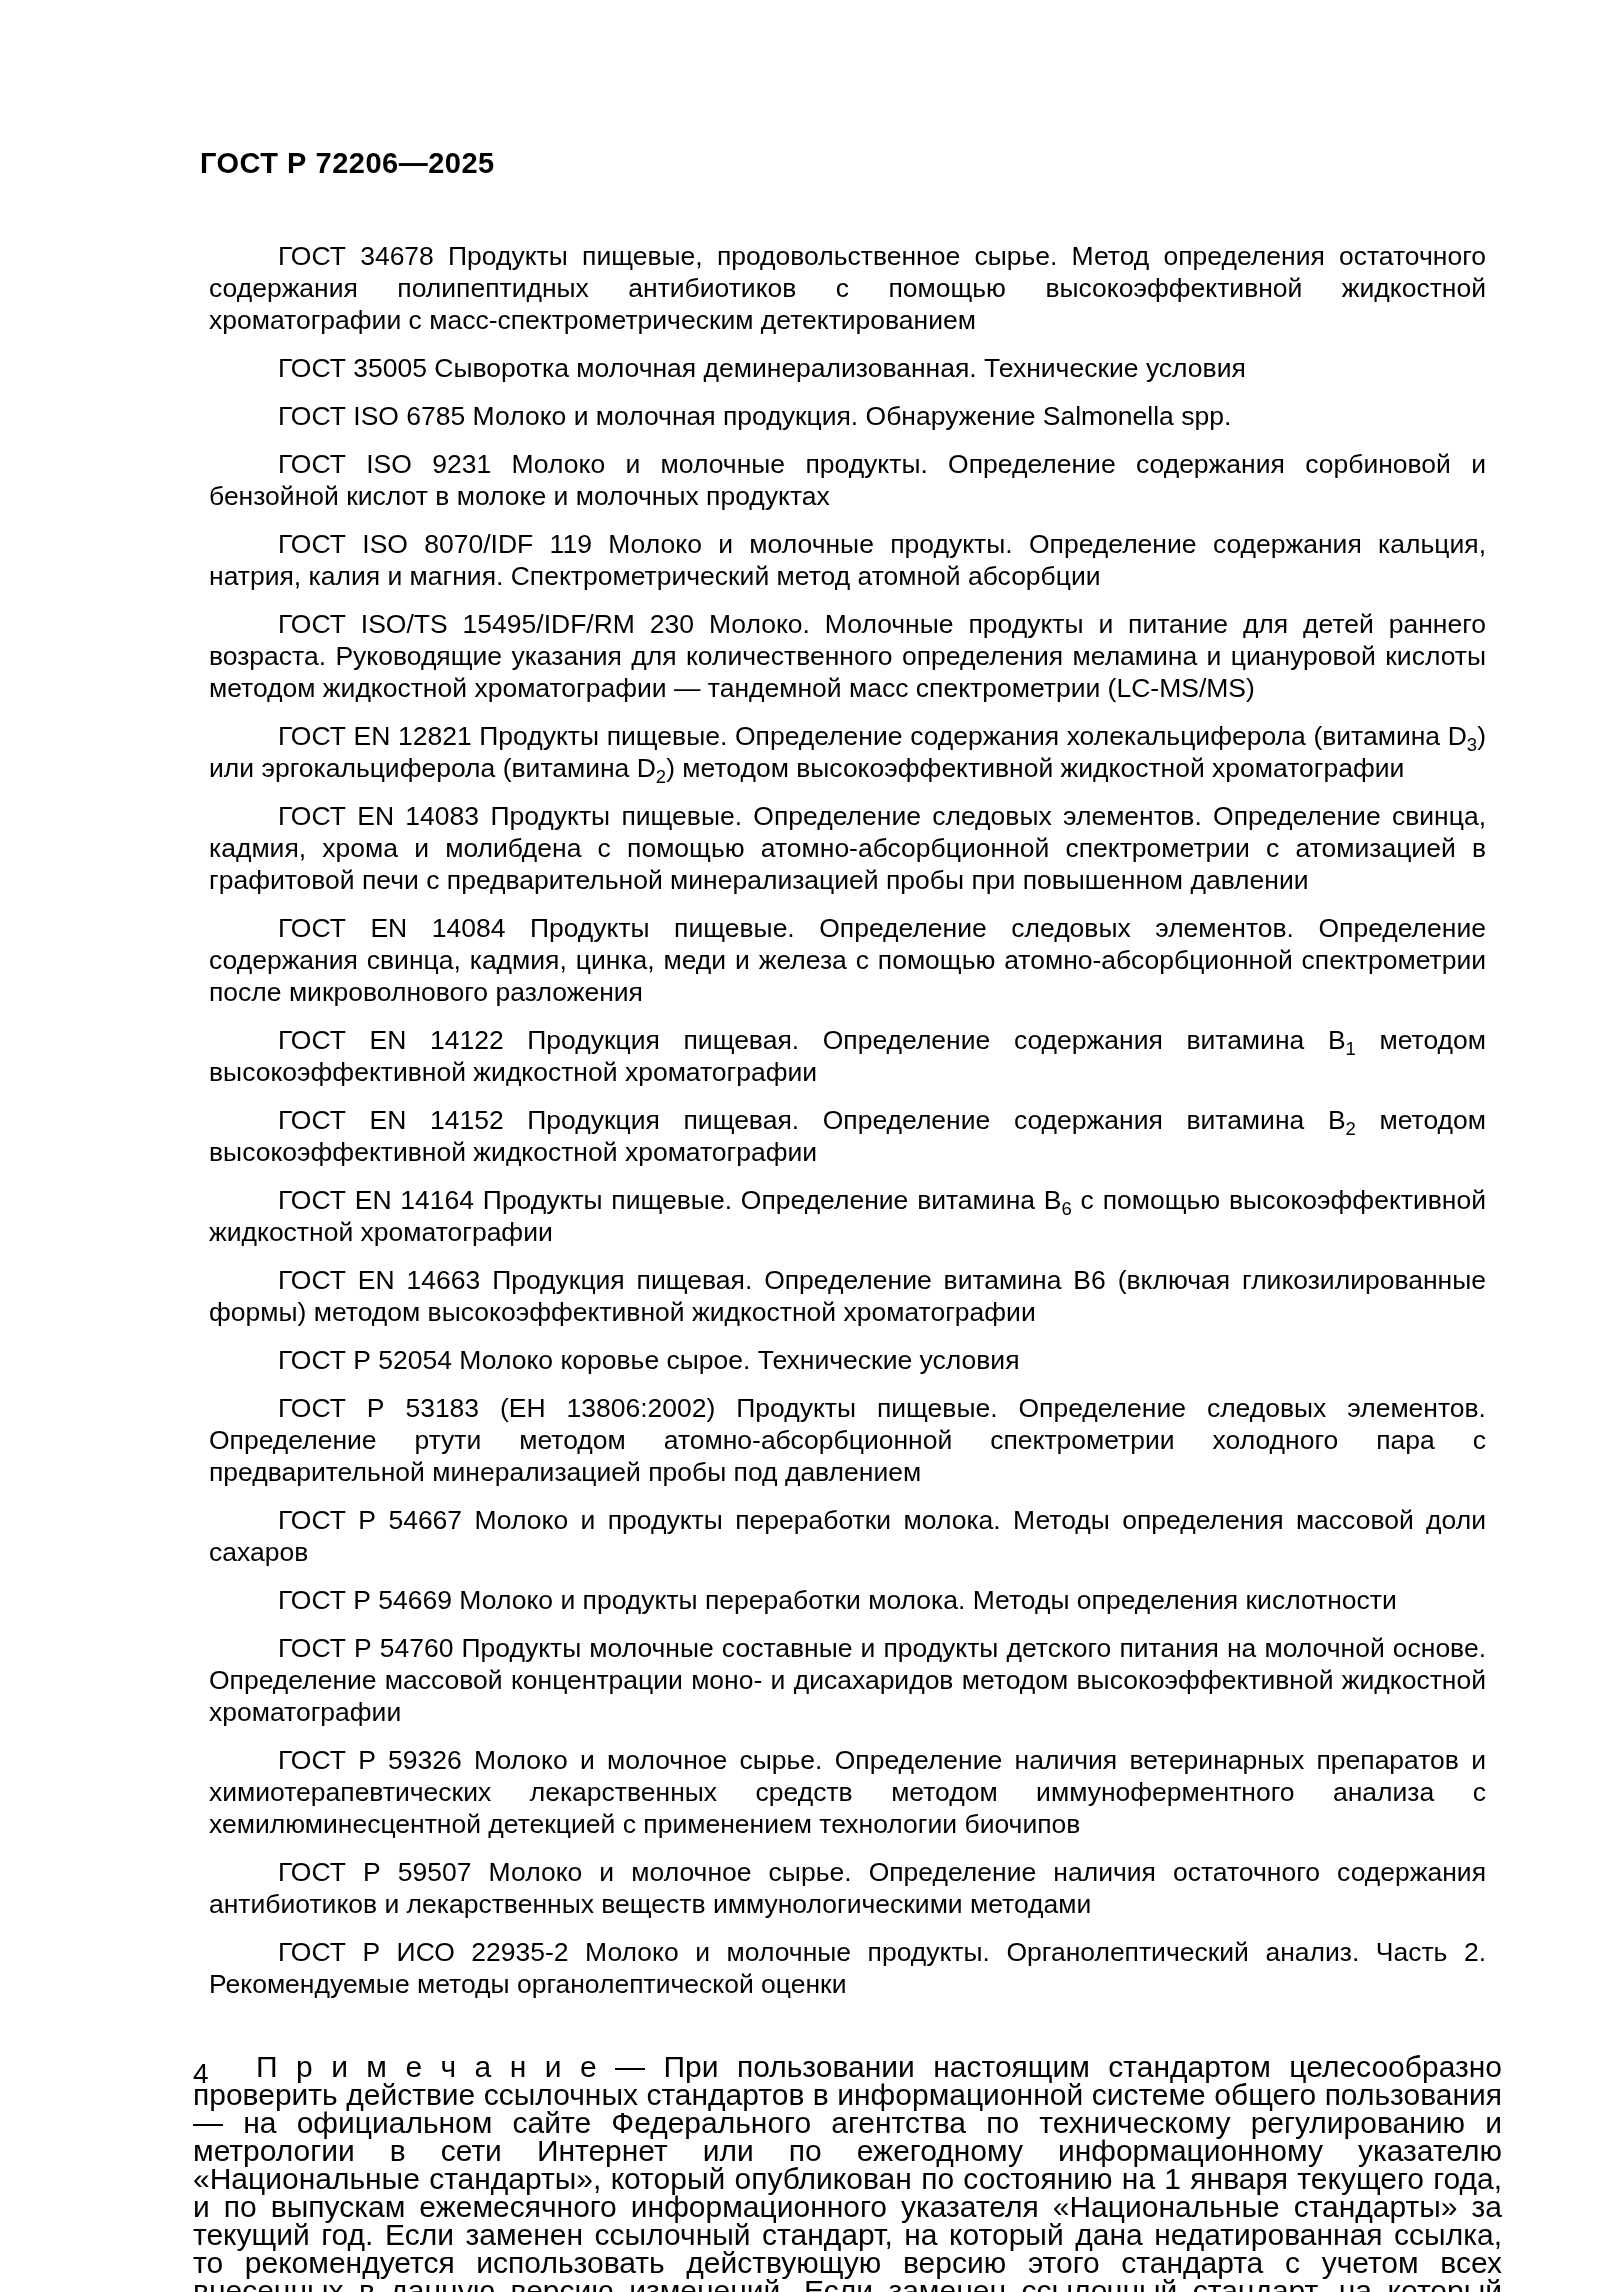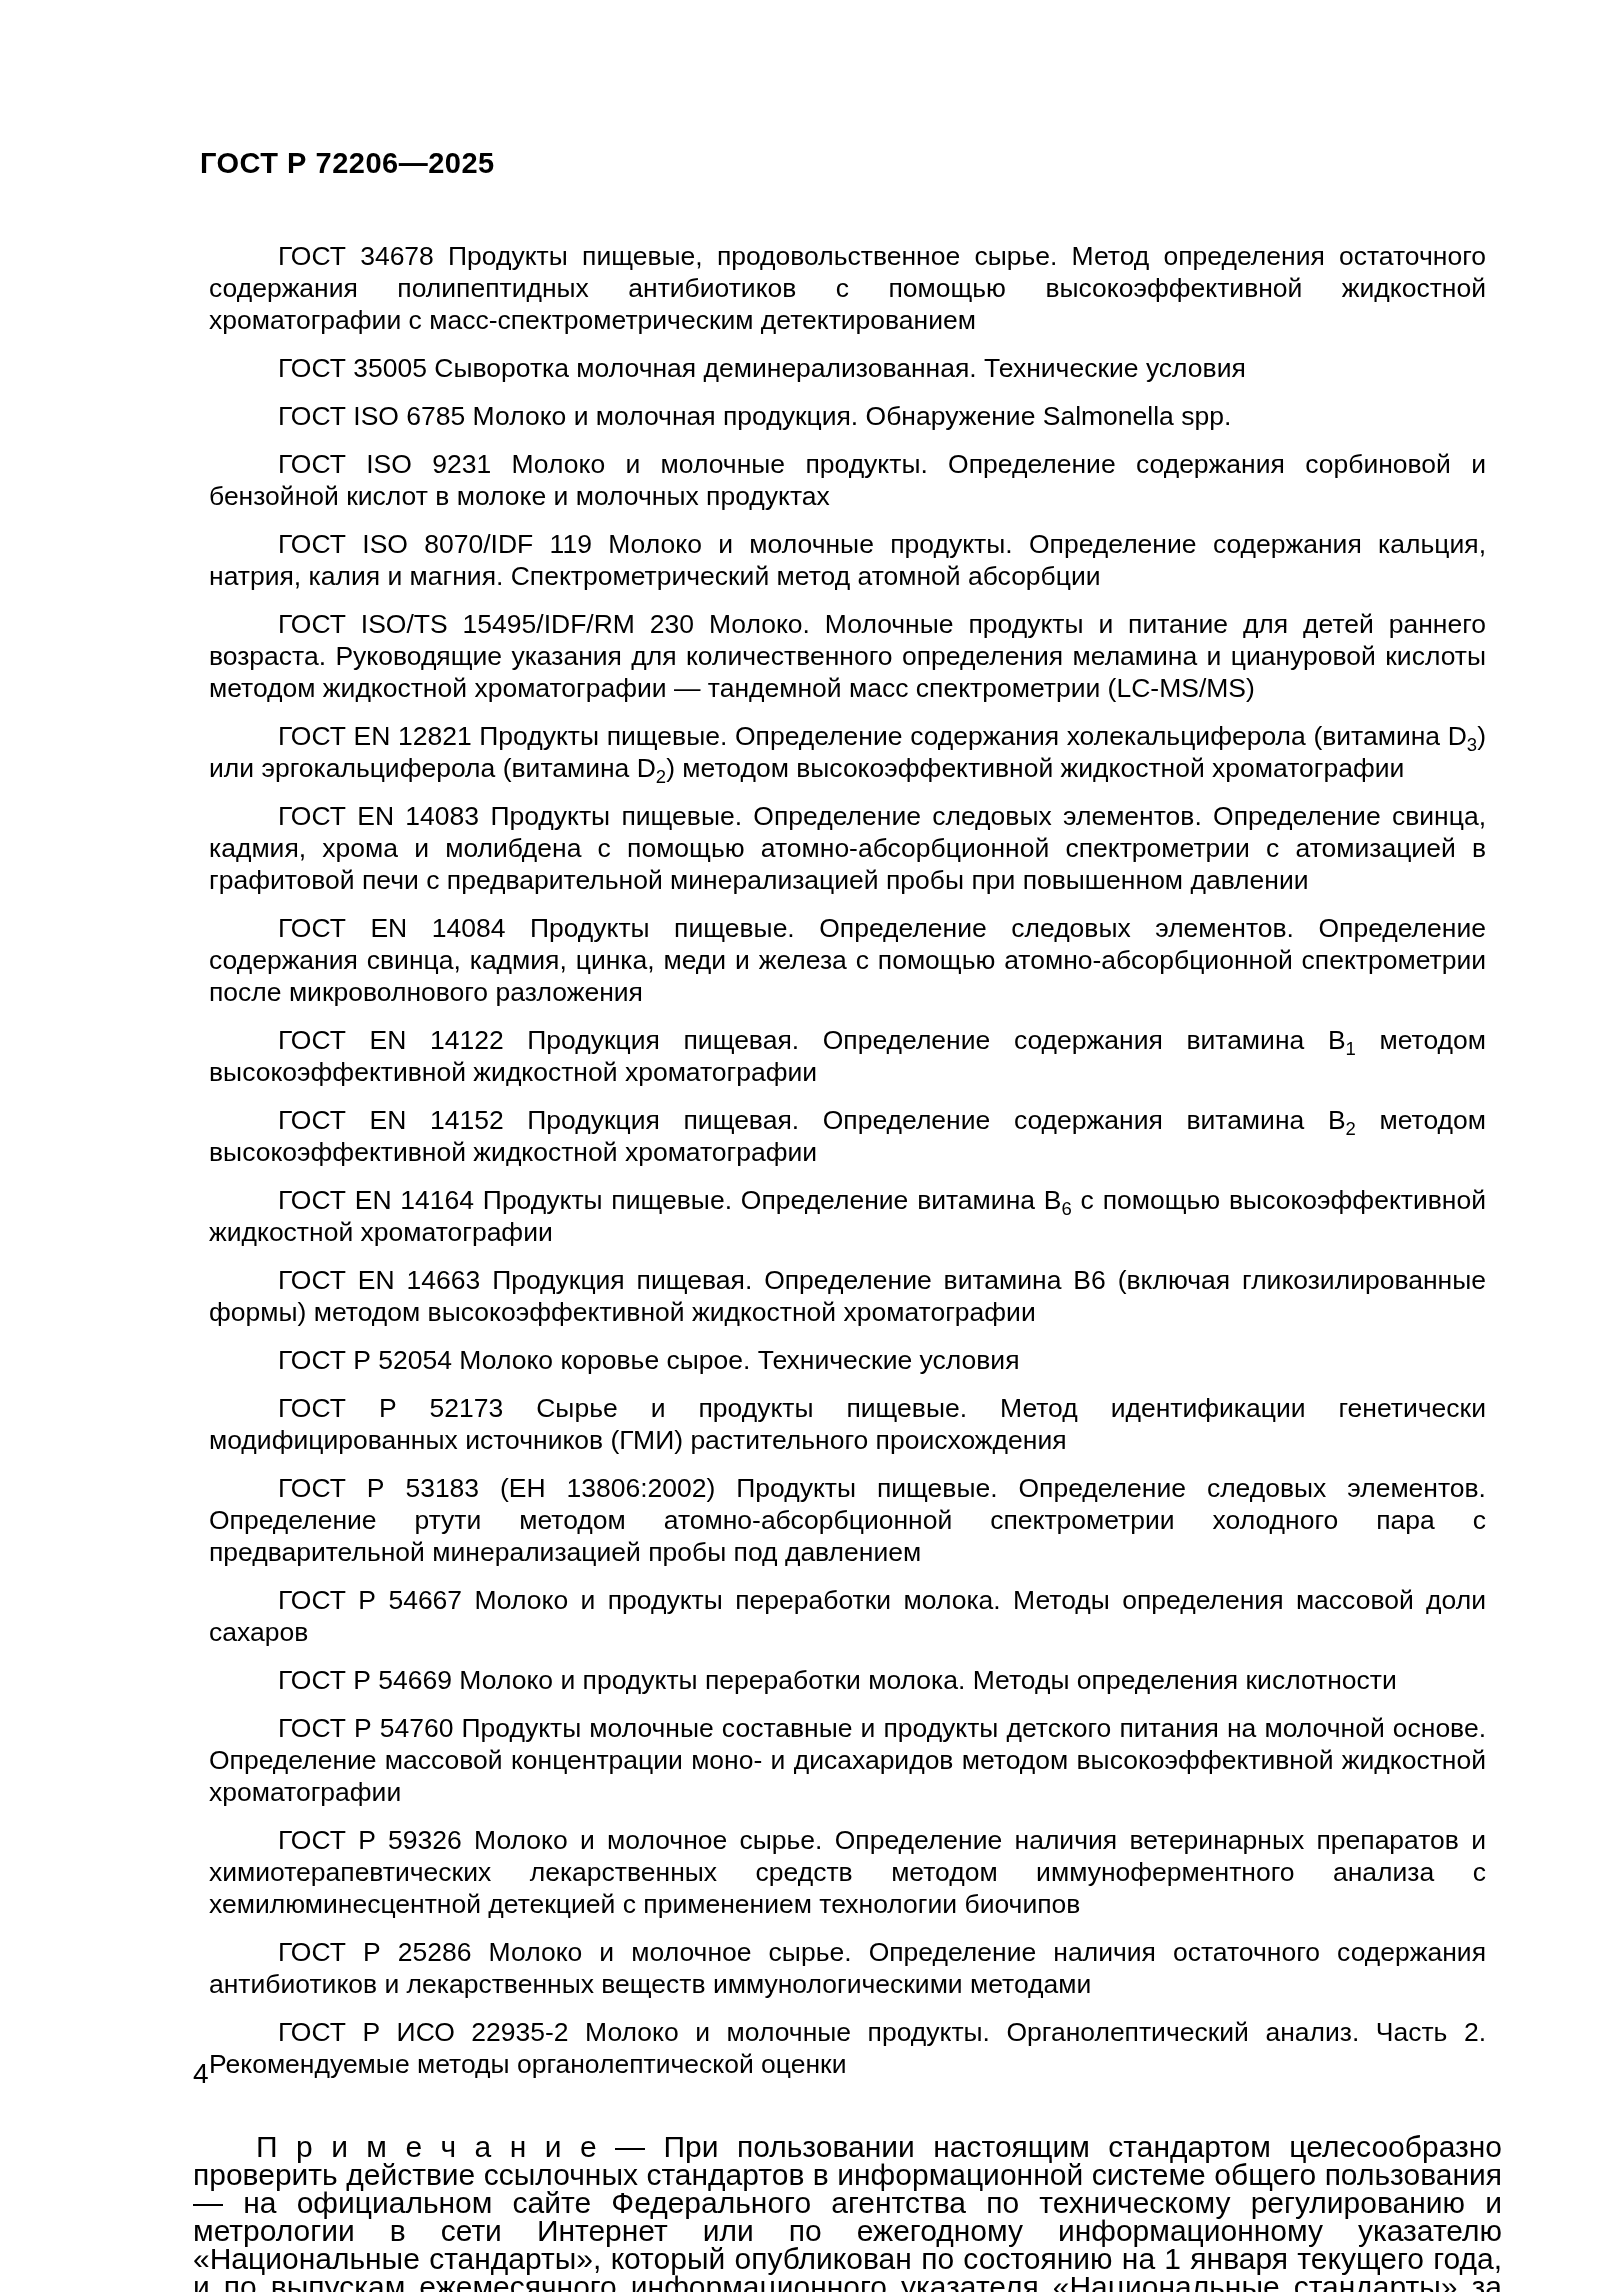--- a/index.html
+++ b/index.html
@@ -79,27 +79,26 @@
         <p class="ref">ГОСТ ISO 8070/IDF 119 Молоко и молочные продукты. Определение содержания кальция, натрия, калия и магния. Спектрометрический метод атомной абсорбции</p>
         <p class="ref">ГОСТ ISO/TS 15495/IDF/RM 230 Молоко. Молочные продукты и питание для детей раннего возраста. Руководящие указания для количественного определения меламина и циануровой кислоты методом жидкостной хроматографии — тандемной масс спектрометрии (LC-MS/MS)</p>
         <p class="ref">ГОСТ EN 12821 Продукты пищевые. Определение содержания холекальциферола (витамина D<sub>3</sub>) или эргокальциферола (витамина D<sub>2</sub>) методом высокоэффективной жидкостной хроматографии</p>
         <p class="ref">ГОСТ EN 14083 Продукты пищевые. Определение следовых элементов. Определение свинца, кадмия, хрома и молибдена с помощью атомно-абсорбционной спектрометрии с атомизацией в графитовой печи с предварительной минерализацией пробы при повышенном давлении</p>
         <p class="ref">ГОСТ EN 14084 Продукты пищевые. Определение следовых элементов. Определение содержания свинца, кадмия, цинка, меди и железа с помощью атомно-абсорбционной спектрометрии после микроволнового разложения</p>
         <p class="ref">ГОСТ EN 14122 Продукция пищевая. Определение содержания витамина B<sub>1</sub> методом высокоэффективной жидкостной хроматографии</p>
         <p class="ref">ГОСТ EN 14152 Продукция пищевая. Определение содержания витамина B<sub>2</sub> методом высокоэффективной жидкостной хроматографии</p>
         <p class="ref">ГОСТ EN 14164 Продукты пищевые. Определение витамина B<sub>6</sub> с помощью высокоэффективной жидкостной хроматографии</p>
         <p class="ref">ГОСТ EN 14663 Продукция пищевая. Определение витамина B6 (включая гликозилированные формы) методом высокоэффективной жидкостной хроматографии</p>
         <p class="ref">ГОСТ Р 52054 Молоко коровье сырое. Технические условия</p>
-        <p class="ref">ГОСТ Р 52173 Сырье и продукты пищевые. Метод идентификации генетически модифицированных источников (ГМИ) растительного происхождения</p>
         <p class="ref">ГОСТ Р 53183 (ЕН 13806:2002) Продукты пищевые. Определение следовых элементов. Определение ртути методом атомно-абсорбционной спектрометрии холодного пара с предварительной минерализацией пробы под давлением</p>
         <p class="ref">ГОСТ Р 54667 Молоко и продукты переработки молока. Методы определения массовой доли сахаров</p>
         <p class="ref">ГОСТ Р 54669 Молоко и продукты переработки молока. Методы определения кислотности</p>
         <p class="ref">ГОСТ Р 54760 Продукты молочные составные и продукты детского питания на молочной основе. Определение массовой концентрации моно- и дисахаридов методом высокоэффективной жидкостной хроматографии</p>
         <p class="ref">ГОСТ Р 59326 Молоко и молочное сырье. Определение наличия ветеринарных препаратов и химиотерапевтических лекарственных средств методом иммуноферментного анализа с хемилюминесцентной детекцией с применением технологии биочипов</p>
-        <p class="ref">ГОСТ Р 25286 Молоко и молочное сырье. Определение наличия остаточного содержания антибиотиков и лекарственных веществ иммунологическими методами</p>
+        <p class="ref">ГОСТ Р 59507 Молоко и молочное сырье. Определение наличия остаточного содержания антибиотиков и лекарственных веществ иммунологическими методами</p>
         <p class="ref">ГОСТ Р ИСО 22935-2 Молоко и молочные продукты. Органолептический анализ. Часть 2. Рекомендуемые методы органолептической оценки</p>
       </div>
 
     <p class="note"><span class="note-label">П р и м е ч а н и е</span><span>  — При пользовании настоящим стандартом целесообразно проверить действие ссылочных стандартов в информационной системе общего пользования — на официальном сайте Федерального агентства по техническому регулированию и метрологии в сети Интернет или по ежегодному информационному указателю «Национальные стандарты», который опубликован по состоянию на 1 января текущего года, и по выпускам ежемесячного информационного указателя «Национальные стандарты» за текущий год. Если заменен ссылочный стандарт, на который дана недатированная ссылка, то рекомендуется использовать действующую версию этого стандарта с учетом всех внесенных в данную версию изменений. Если заменен ссылочный стандарт, на который дана датированная ссылка, то рекомендуется использовать версию этого стандарта с указанным выше годом ут-</span></p>
   </div>
 
   <div class="page-number">4</div>
 
 </div>
 

